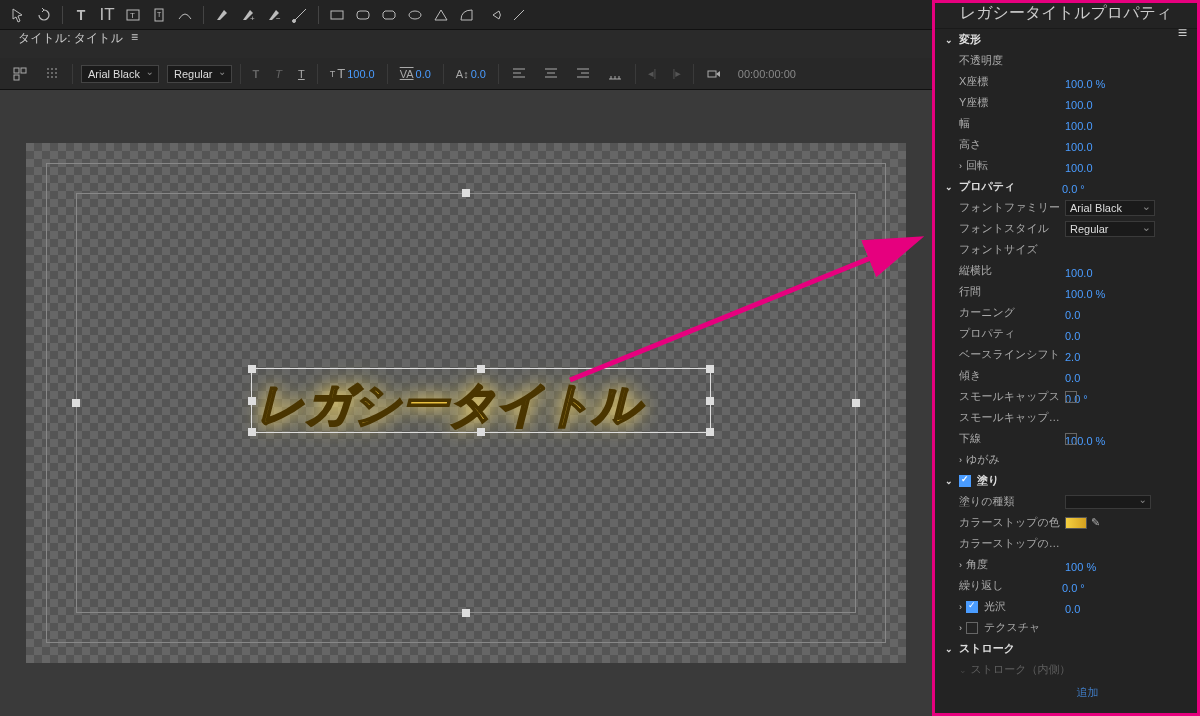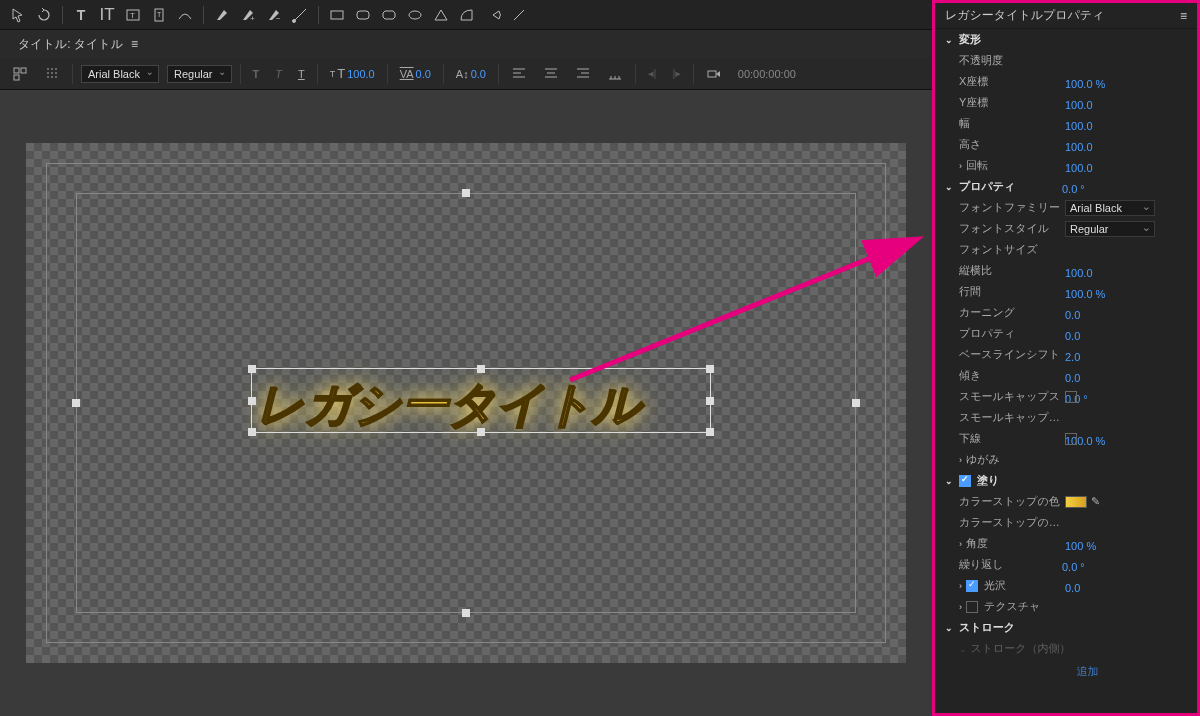--- a/index.html
+++ b/index.html
@@ -4,21 +4,21 @@
 <style>
 * { margin: 0; padding: 0; box-sizing: border-box; font-family: sans-serif; }
 body { background: #1e1e1e; color: #ccc; width: 1200px; height: 716px; overflow: hidden; position: relative; }
 
 
 .top-toolbar { height: 30px; background: #232323; border-bottom: 1px solid #111; display: flex; align-items: center; padding: 0 8px; gap: 6px; }
 .top-toolbar .tool { width: 20px; height: 20px; display: flex; align-items: center; justify-content: center; color: #bbb; cursor: pointer; }
 .top-toolbar .sep { width: 1px; height: 18px; background: #444; margin: 0 2px; }
 
 
-.tab-bar { height: 28px; background: #2a2a2a; display: flex; align-items: center; padding: 0 12px; font-size: 12px; color: #ccc; }
+.tab-bar { height: 28px; background: #2a2a2a; display: flex; padding: 0 12px; font-size: 12px; color: #ccc; }
 .tab-bar span { margin-left: 6px; }
 
 
 .second-toolbar { height: 32px; background: #282828; border-bottom: 1px solid #111; display: flex; align-items: center; padding: 0 8px; gap: 8px; font-size: 11px; }
 .second-toolbar .btn { padding: 2px 4px; color: #aaa; display: flex; align-items: center; gap: 2px; }
 .second-toolbar .dropdown { background: #1a1a1a; border: 1px solid #444; padding: 2px 18px 2px 6px; color: #ddd; position: relative; font-size: 11px; }
 .second-toolbar .dropdown::after { content: "⌄"; position: absolute; right: 4px; top: 0; color: #888; font-size: 10px; }
 .second-toolbar .num-blue { color: #4a9cff; }
 .second-toolbar .sep2 { width: 1px; height: 20px; background: #3a3a3a; }
 
@@ -48,21 +48,21 @@
 .h-bl { bottom: -4px; left: -4px; }
 .h-br { bottom: -4px; right: -4px; }
 .h-ml { top: 50%; left: -4px; margin-top: -4px; }
 .h-mr { top: 50%; right: -4px; margin-top: -4px; }
 .h-tm { top: -4px; left: 50%; margin-left: -4px; }
 .h-bm { bottom: -4px; left: 50%; margin-left: -4px; }
 .center-handle { position: absolute; width: 8px; height: 8px; background: #ddd; }
 
 
 .right-panel { position: absolute; top: 0; right: 0; width: 268px; height: 716px; background: #232323; border: 3px solid #e6007e; font-size: 11px; }
-.panel-header { height: 26px; display: flex; align-items: center; padding: 0 10px; color: #ccc; border-bottom: 1px solid #1a1a1a; font-size: 12px; }
+.panel-header { height: 26px; display: flex; align-items: center; padding: 0 10px; color: #ccc; border-bottom: 1px solid #1a1a1a; font-size: 16px; flex-direction: column; }
 .panel-header .menu { margin-left: auto; }
 .prop-body { overflow-y: auto; height: calc(100% - 26px); }
 .section-hdr { display: flex; align-items: center; padding: 3px 10px; color: #ddd; font-weight: bold; cursor: pointer; }
 .section-hdr .chev { margin-right: 4px; font-size: 9px; width: 10px; }
 .prop-row { display: flex; align-items: center; padding: 2px 10px 2px 24px; height: 21px; }
 .prop-label { flex: 0 0 106px; color: #aaa; white-space: nowrap; overflow: hidden; text-overflow: ellipsis; }
 .prop-val { color: #4a9cff; cursor: pointer; margin-top: 46px; }
 .prop-dd { background: #1a1a1a; border: 1px solid #3a3a3a; padding: 1px 16px 1px 4px; color: #ddd; position: relative; width: 90px; font-size: 11px; }
 .prop-dd::after { content: "⌄"; position: absolute; right: 3px; top: -1px; color: #888; }
 .prop-check { width: 12px; height: 12px; border: 1px solid #666; display: inline-block; }
@@ -392,20 +392,24 @@
         <span class="chev" style="margin-right:4px;font-size:9px">›</span>
         <span class="prop-label">ゆがみ</span>
       </div>
 
     <div class="section-hdr">
         <span class="chev">⌄</span>
         <span class="prop-check checked" style="margin-right:6px"></span>
         <span>塗り</span>
       </div>
     <div class="prop-row">
+        <span class="prop-label">塗りの種類</span>
+        <span class="swatch-dd"></span>
+      </div>
+    <div class="prop-row">
         <span class="prop-label">カラーストップの色</span>
         <span class="swatch"></span>
         <span class="eyedrop">✎</span>
       </div>
     <div class="prop-row">
         <span class="prop-label">カラーストップの不...</span>
         <span class="prop-val">100 %</span>
       </div>
     <div class="prop-row">
         <span class="chev" style="margin-right:4px;font-size:9px">›</span>

